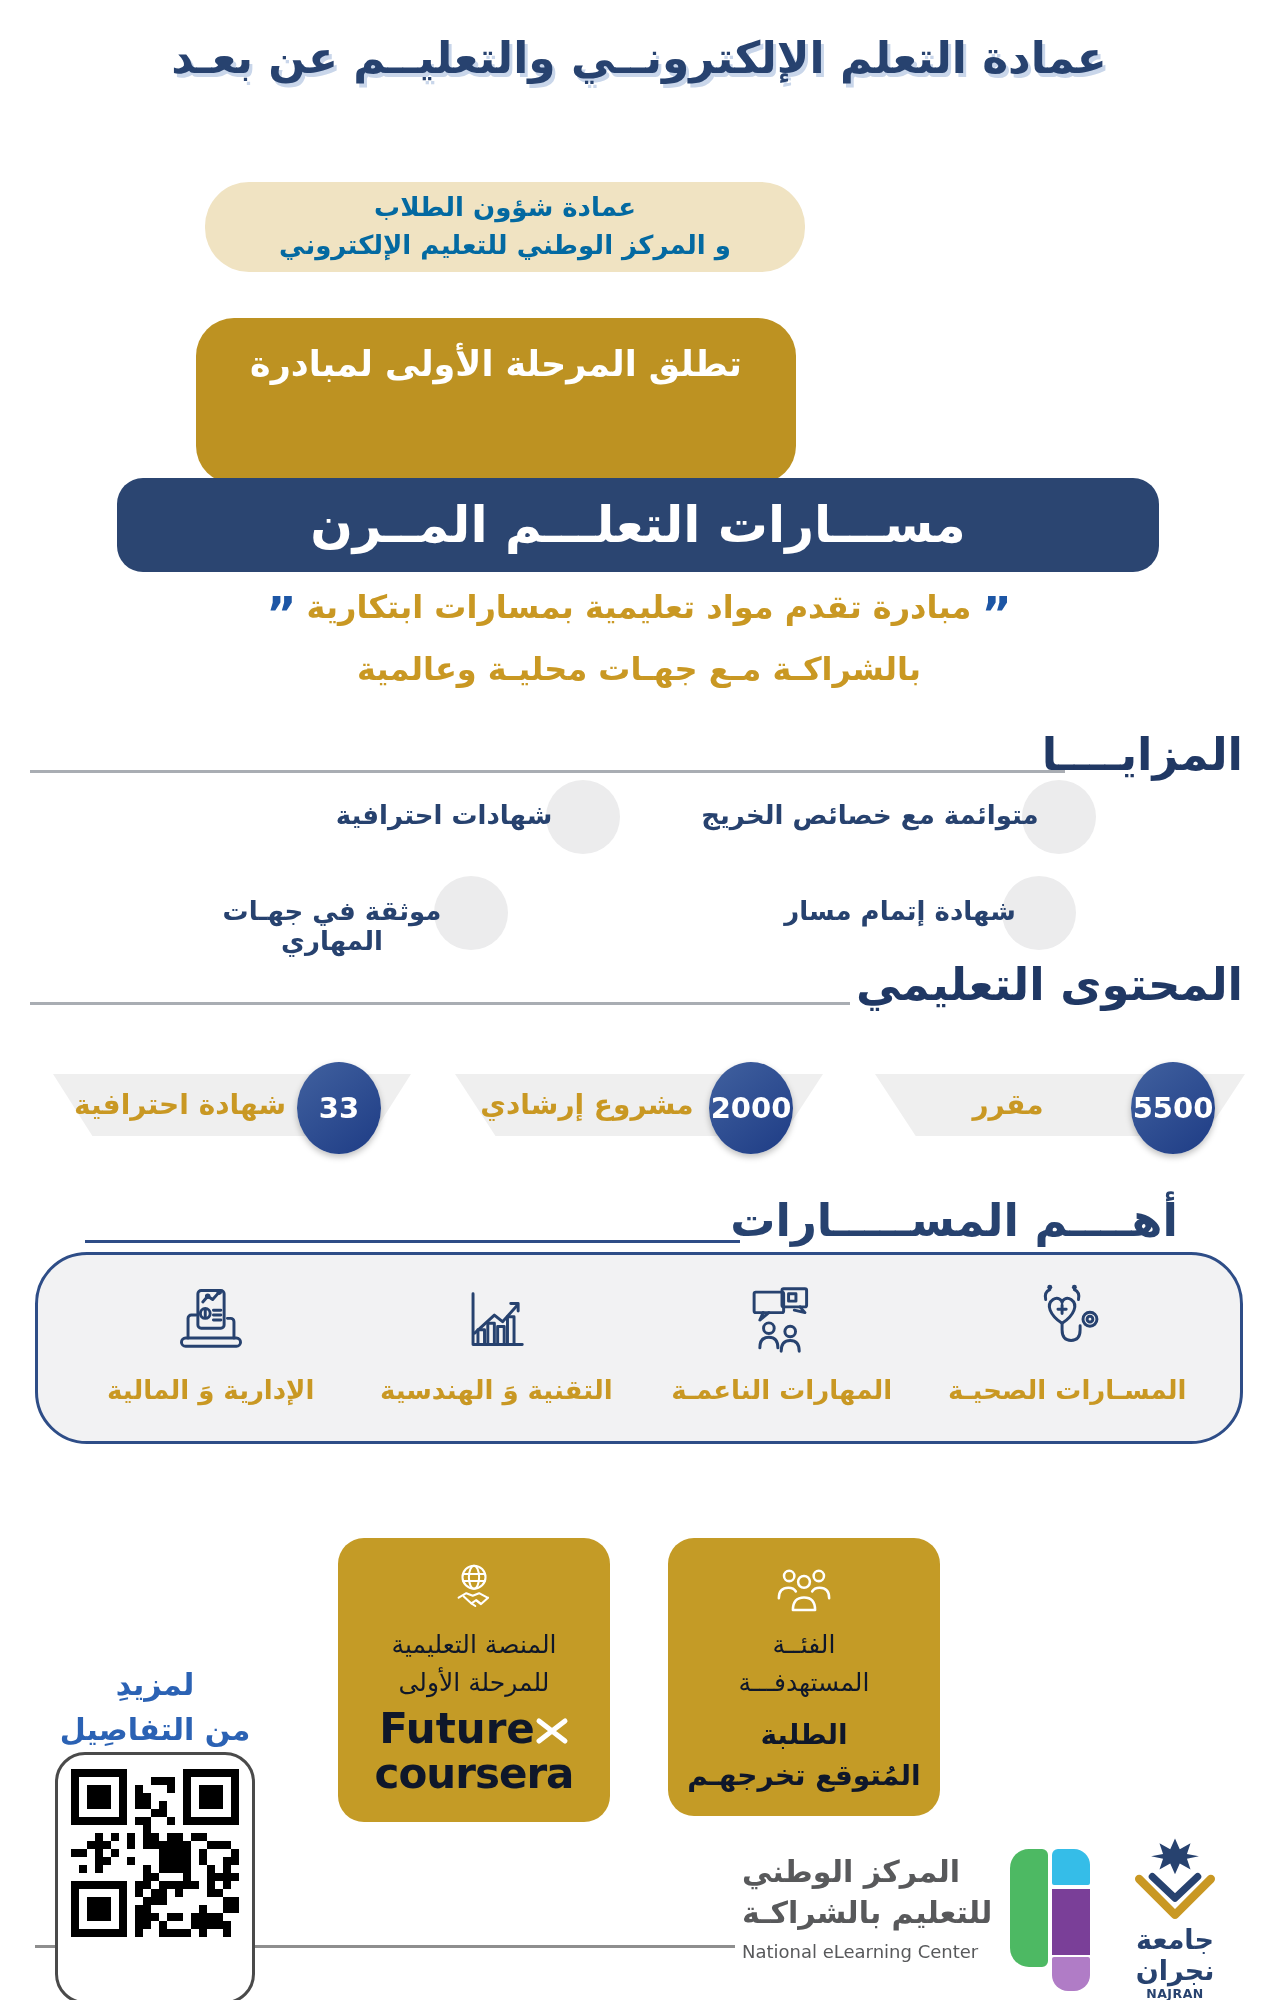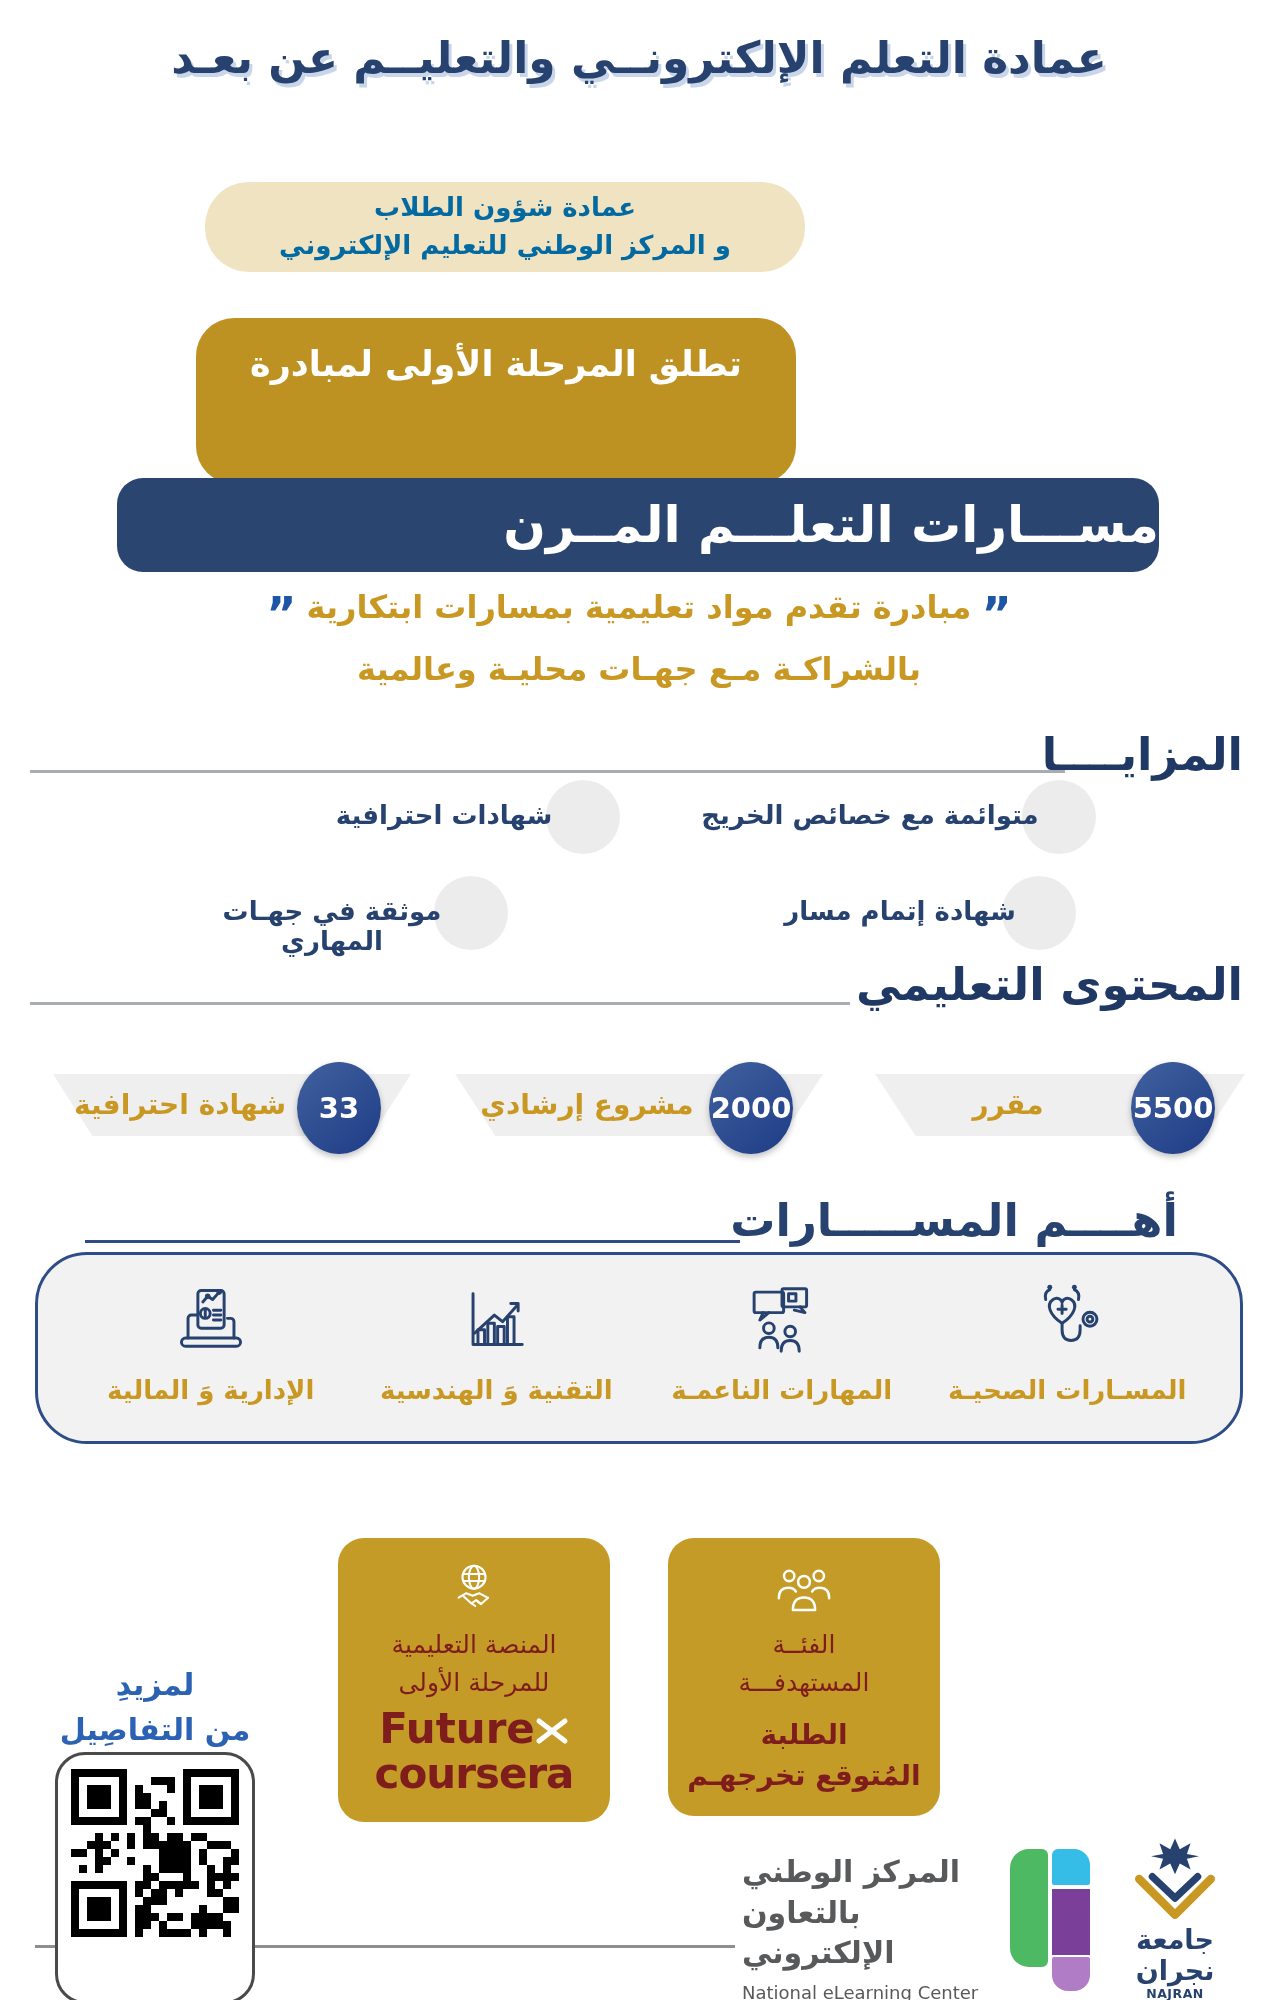--- a/index.html
+++ b/index.html
@@ -13,21 +13,21 @@
     font-size:35px; font-weight:bold; color:#C99823; }
   .partner-box { position:absolute; left:205px; top:182px; width:600px; height:90px;
     background:#F0E3C2; border-radius:44px; display:flex; flex-direction:column;
     justify-content:center; align-items:center; }
   .partner-box div { font-size:26px; font-weight:bold; color:#0369a1; line-height:1.45; }
 
   .launch-box { position:absolute; left:196px; top:318px; width:600px; height:166px;
     background:#BD9222; border-radius:38px; text-align:center; }
   .launch-box span { display:inline-block; margin-top:26px; font-size:35px; font-weight:bold; color:#fff; }
   .initiative-band { position:absolute; left:117px; top:478px; width:1042px; height:94px;
-    background:#2B4571; border-radius:26px; z-index:2; text-align:right; }
+    background:#2B4571; border-radius:26px; z-index:2; text-align:center; }
   .initiative-band span { font-size:50px; font-weight:bold; color:#fff; line-height:94px; letter-spacing:1px; }
 
   .quote-line1 { position:absolute; top:588px; left:0; width:100%; text-align:center;
     font-size:32px; font-weight:bold; color:#C99823; }
   .quote-line2 { position:absolute; top:650px; left:0; width:100%; text-align:center;
     font-size:32px; font-weight:bold; color:#C99823; }
   .qmark { color:#1D56A5; font-size:46px; line-height:0; vertical-align:-12px; padding:0 10px; }
 
   
   .sec-heading { position:absolute; font-size:45px; font-weight:bold; color:#203864; }
@@ -55,21 +55,21 @@
   .paths-heading { position:absolute; top:1194px; right:100px; font-size:45px; font-weight:bold; color:#27426F; }
   .paths-box { position:absolute; left:35px; top:1252px; width:1208px; height:192px;
     background:#F2F2F3; border:3px solid #2E4D87; border-radius:52px;
     display:flex; align-items:stretch; padding:24px 30px 0 30px; }
   .path-item { flex:1; text-align:center; }
   .path-item svg { width:82px; height:82px; }
   .path-item .plabel { margin-top:10px; font-size:26px; font-weight:bold; color:#C99823; }
 
   
   .gold-card { position:absolute; top:1538px; width:272px; background:#C49B26; border-radius:26px;
-    text-align:center; color:#7f1d1d; padding-top:20px; }
+    text-align:center; color:#0f172a; padding-top:20px; }
   .gold-card svg { width:74px; height:64px; }
   .card-target { left:668px; height:278px; }
   .card-platform { left:338px; height:284px; }
   .card-line { font-size:25px; line-height:1.5; }
   .card-line-bold { font-size:28px; font-weight:bold; line-height:1.45; }
   .brand-futurex { direction:ltr; font-size:42px; font-weight:bold; margin-top:6px; line-height:1.05; }
   .brand-futurex svg { width:34px; height:28px; vertical-align:-2px; }
   .brand-coursera { direction:ltr; font-size:42px; font-weight:bold; letter-spacing:-1px; line-height:1.1; }
 
   
@@ -388,21 +388,21 @@
         <rect x="120" y="8" width="40" height="40" fill="#fff"></rect>
         <rect x="128" y="16" width="24" height="24" fill="#000"></rect>
         <rect x="0" y="112" width="56" height="56" fill="#000"></rect>
         <rect x="8" y="120" width="40" height="40" fill="#fff"></rect>
         <rect x="16" y="128" width="24" height="24" fill="#000"></rect>
       </svg>
   </div>
 
   <div class="nelc-text">
     <div class="ar">المركز الوطني</div>
-    <div class="ar">بالتعاون الإلكتروني</div>
+    <div class="ar">للتعليم بالشراكـة</div>
     <div class="en latin">National eLearning Center</div>
   </div>
   <div class="nelc-mark">
     <div class="seg" style="left:2px; top:4px; width:38px; height:118px; background:#4DB963; border-radius:19px 6px 6px 19px;"></div>
     <div class="seg" style="left:44px; top:4px; width:38px; height:36px; background:#35BDE8; border-radius:6px 16px 2px 2px;"></div>
     <div class="seg" style="left:44px; top:44px; width:38px; height:66px; background:#7A3F98;"></div>
     <div class="seg" style="left:44px; top:112px; width:38px; height:34px; background:#B07CC6; border-radius:2px 2px 16px 16px;"></div>
   </div>
 
   <div class="nu-logo">

